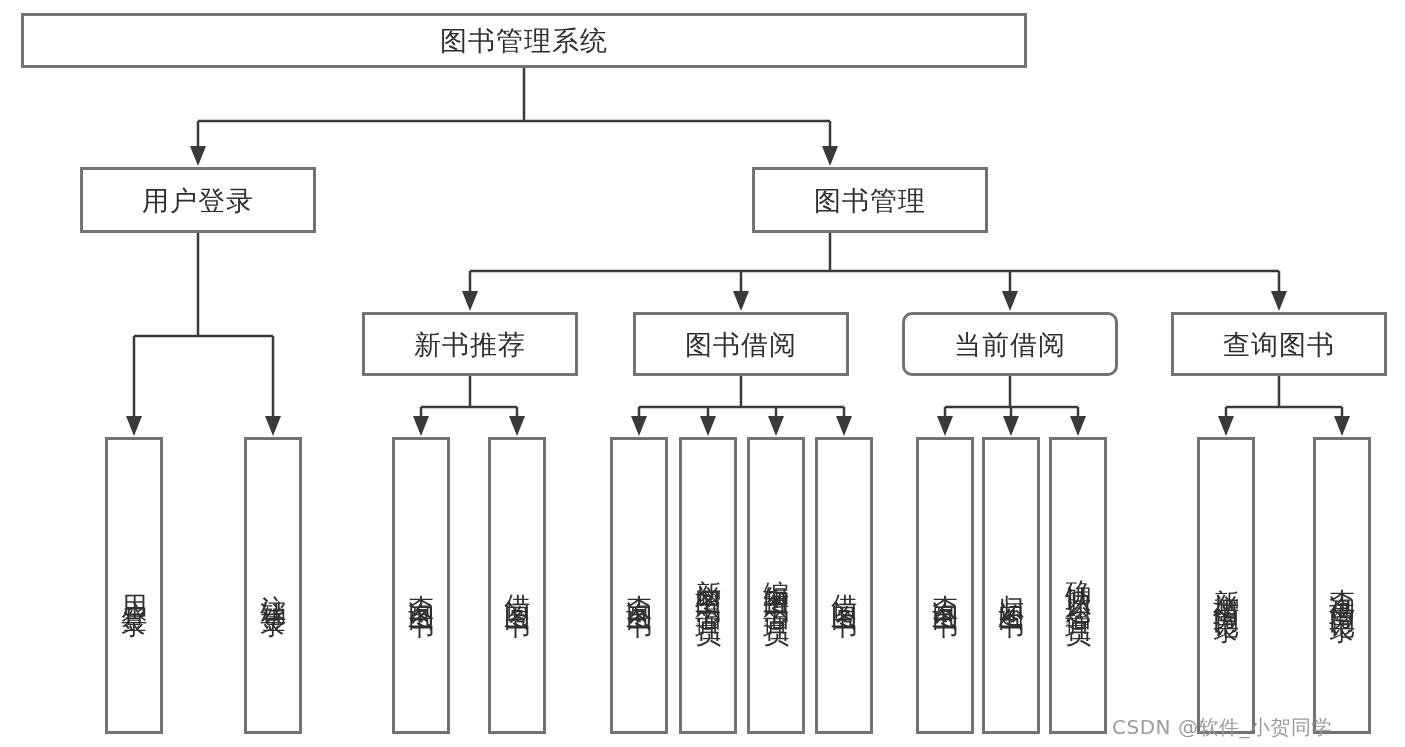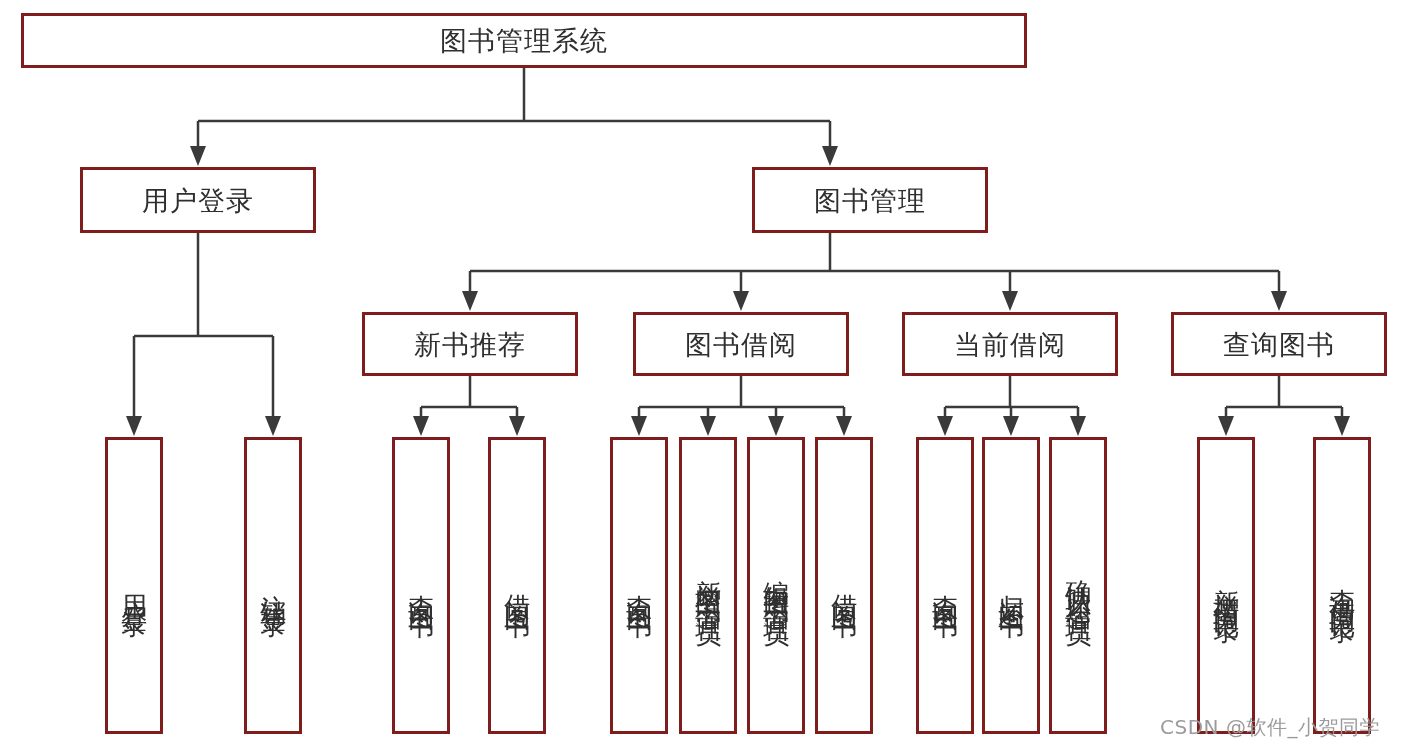--- a/index.html
+++ b/index.html
@@ -22,21 +22,21 @@
   }
   svg.connectors {
     position: absolute;
     left: 0; top: 0;
     z-index: 0;
   }
   .node {
     position: absolute;
     box-sizing: border-box;
     background: #ffffff;
-    border: 3px solid #7f1d1d;
+    border: 3px solid #737373;
     display: flex;
     align-items: center;
     justify-content: center;
     color: #2f2f2f;
     z-index: 1;
   }
   .hlabel {
     font-size: 27px;
     letter-spacing: 1px;
     white-space: nowrap;
@@ -48,21 +48,21 @@
   .vtext {
     writing-mode: vertical-rl;
     text-orientation: mixed;
     font-size: 26px;
     letter-spacing: 6px;
     line-height: 1.05;
     white-space: nowrap;
   }
   .watermark {
     position: absolute;
-    left: 1160px;
+    left: 1112px;
     top: 714px;
     font-size: 20px;
     color: #9b9b9b;
     white-space: nowrap;
     z-index: 3;
     letter-spacing: 0.5px;
   }
 </style>
 </head>
 <body>
@@ -96,21 +96,21 @@
   <div class="node l2" style="left:752px;">
     <span class="hlabel">图书管理</span>
   </div>
 
   <div class="node l3" style="left:362px;">
     <span class="hlabel">新书推荐</span>
   </div>
   <div class="node l3" style="left:633px;">
     <span class="hlabel">图书借阅</span>
   </div>
-  <div class="node l3" style="left:902px;">
+  <div class="node l3" style="left:902px;border-radius:10px;">
     <span class="hlabel">当前借阅</span>
   </div>
   <div class="node l3" style="left:1171px;">
     <span class="hlabel">查询图书</span>
   </div>
 
   <div class="node leaf" style="left:105px;">
     <span class="vtext">用户登录</span>
   </div>
   <div class="node leaf" style="left:244px;">

